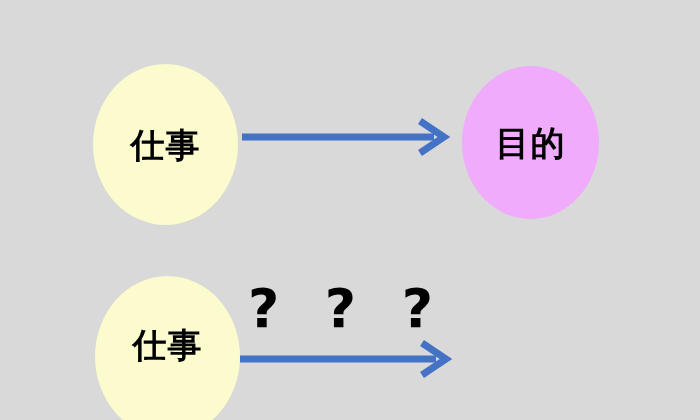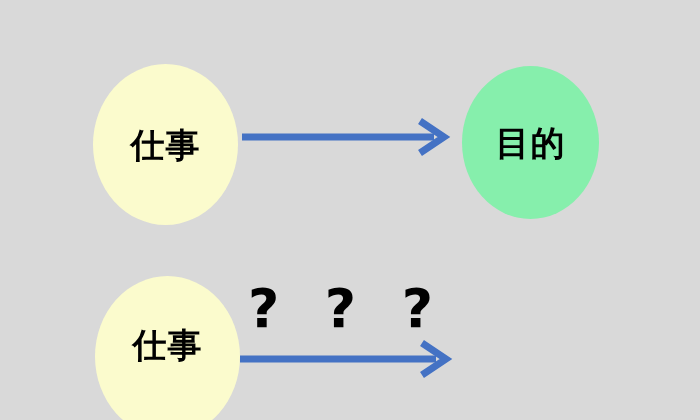--- a/index.html
+++ b/index.html
@@ -43,21 +43,21 @@
     height: 161px;
     background: #fbfbcd;
   }
   #node-work-top .node-label { font-size: 34px; }
 
   #node-purpose {
     left: 462px;
     top: 30px;
     width: 137px;
     height: 153px;
-    background: #86efac;
+    background: #f0abfc;
   }
   #node-purpose .node-label { font-size: 34px; }
 
   
   #node-work-bottom {
     left: 95px;
     top: 240px;
     width: 145px;
     height: 161px;
     background: #fbfbcd;

